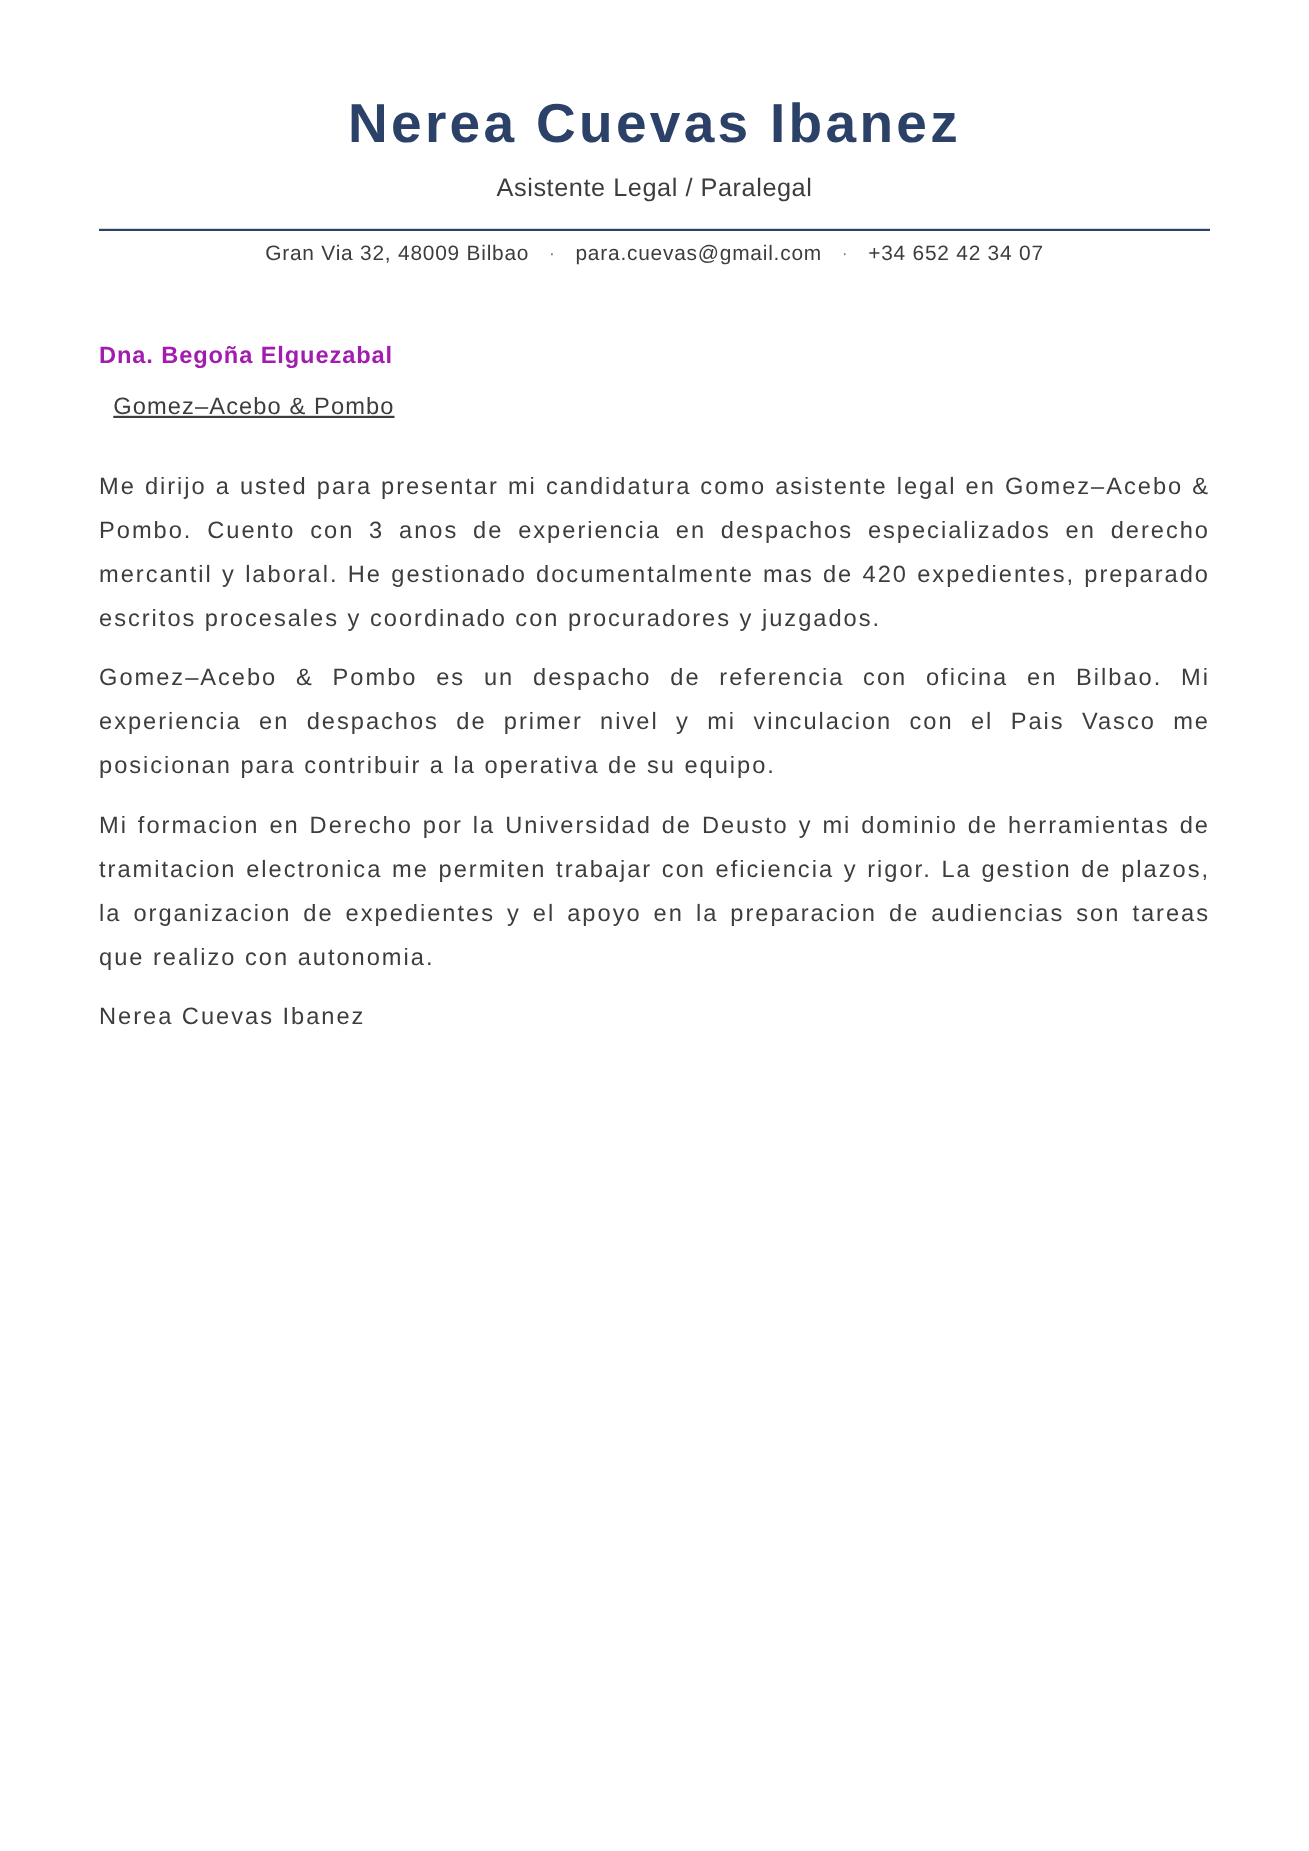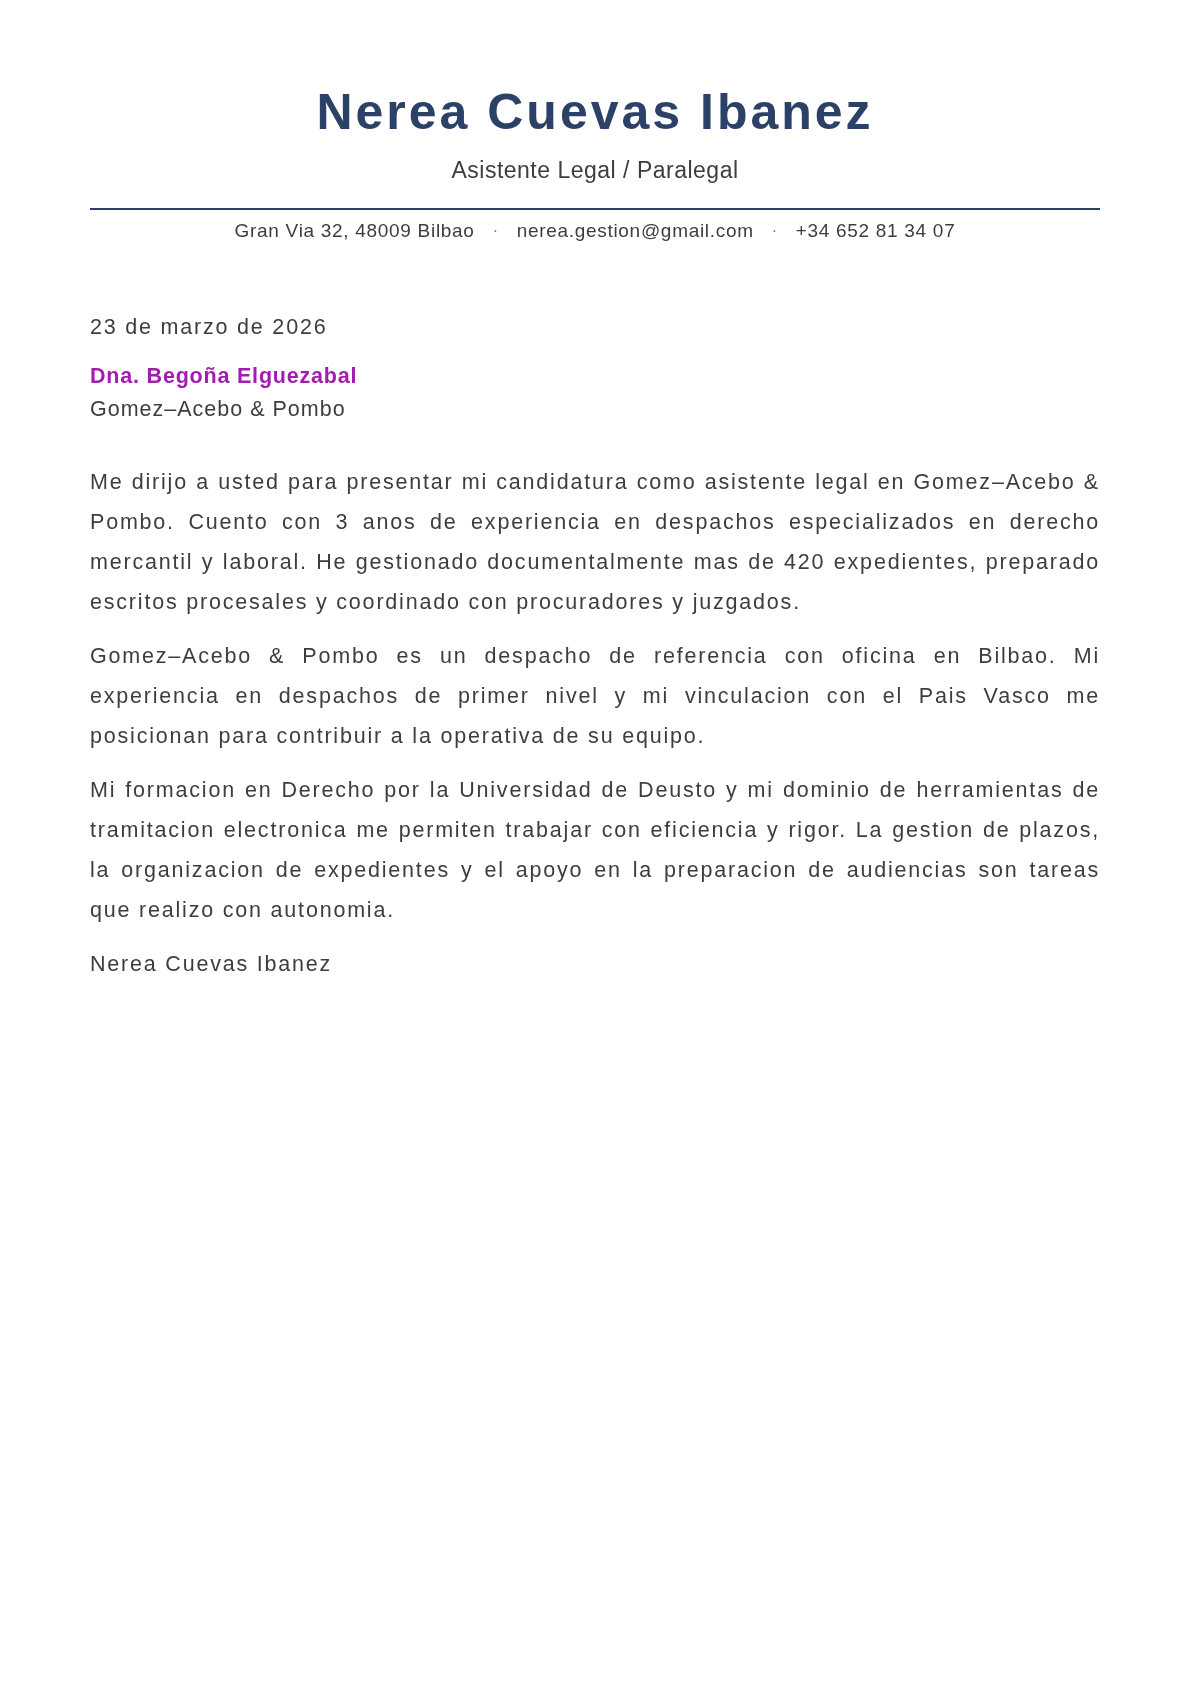--- a/index.html
+++ b/index.html
@@ -65,23 +65,24 @@
   .date { margin: 0 0 13px 0; }
   .recipient { margin: 0 0 36px 0; }
   .recipient-name {
     margin: 0;
     font-weight: bold;
     color: #a21caf;
     line-height: 33px;
     letter-spacing: 0.8px;
   }
   .recipient-company {
-    margin: 0;
+    margin: 13px;
     line-height: 33px;
     letter-spacing: 1px;
+    text-decoration: underline;
   }
   .greeting { margin: 0 0 14px 0; }
   .para {
     margin: 0 0 14px 0;
     text-align: justify;
   }
   .closing { margin: 0 0 14px 0; }
   .signature { margin: 0; }
 </style>
 </head>
@@ -89,28 +90,27 @@
 
 <div class="page">
 
   <header class="header">
     <h1 class="name">Nerea Cuevas Ibanez</h1>
     <div class="job-title">Asistente Legal / Paralegal</div>
     <hr class="divider">
     <div class="contact">
       <span>Gran Via 32, 48009 Bilbao</span>
       <span class="sep">·</span>
-      <span>nerea.gestion@gmail.com</span>
+      <span>para.cuevas@gmail.com</span>
       <span class="sep">·</span>
-      <span>+34 652 81 34 07</span>
+      <span>+34 652 42 34 07</span>
     </div>
   </header>
 
   <main class="letter-body">
-    <p class="date">23 de marzo de 2026</p>
 
     <div class="recipient">
       <p class="recipient-name">Dna. Begoña Elguezabal</p>
       <p class="recipient-company">Gomez–Acebo &amp; Pombo</p>
     </div>
 
 
     <p class="para">Me dirijo a usted para presentar mi candidatura como asistente legal en Gomez–Acebo &amp; Pombo. Cuento con 3 anos de experiencia en despachos especializados en derecho mercantil y laboral. He gestionado documentalmente mas de 420 expedientes, preparado escritos procesales y coordinado con procuradores y juzgados.</p>
     <p class="para">Gomez–Acebo &amp; Pombo es un despacho de referencia con oficina en Bilbao. Mi experiencia en despachos de primer nivel y mi vinculacion con el Pais Vasco me posicionan para contribuir a la operativa de su equipo.</p>
     <p class="para">Mi formacion en Derecho por la Universidad de Deusto y mi dominio de herramientas de tramitacion electronica me permiten trabajar con eficiencia y rigor. La gestion de plazos, la organizacion de expedientes y el apoyo en la preparacion de audiencias son tareas que realizo con autonomia.</p>

